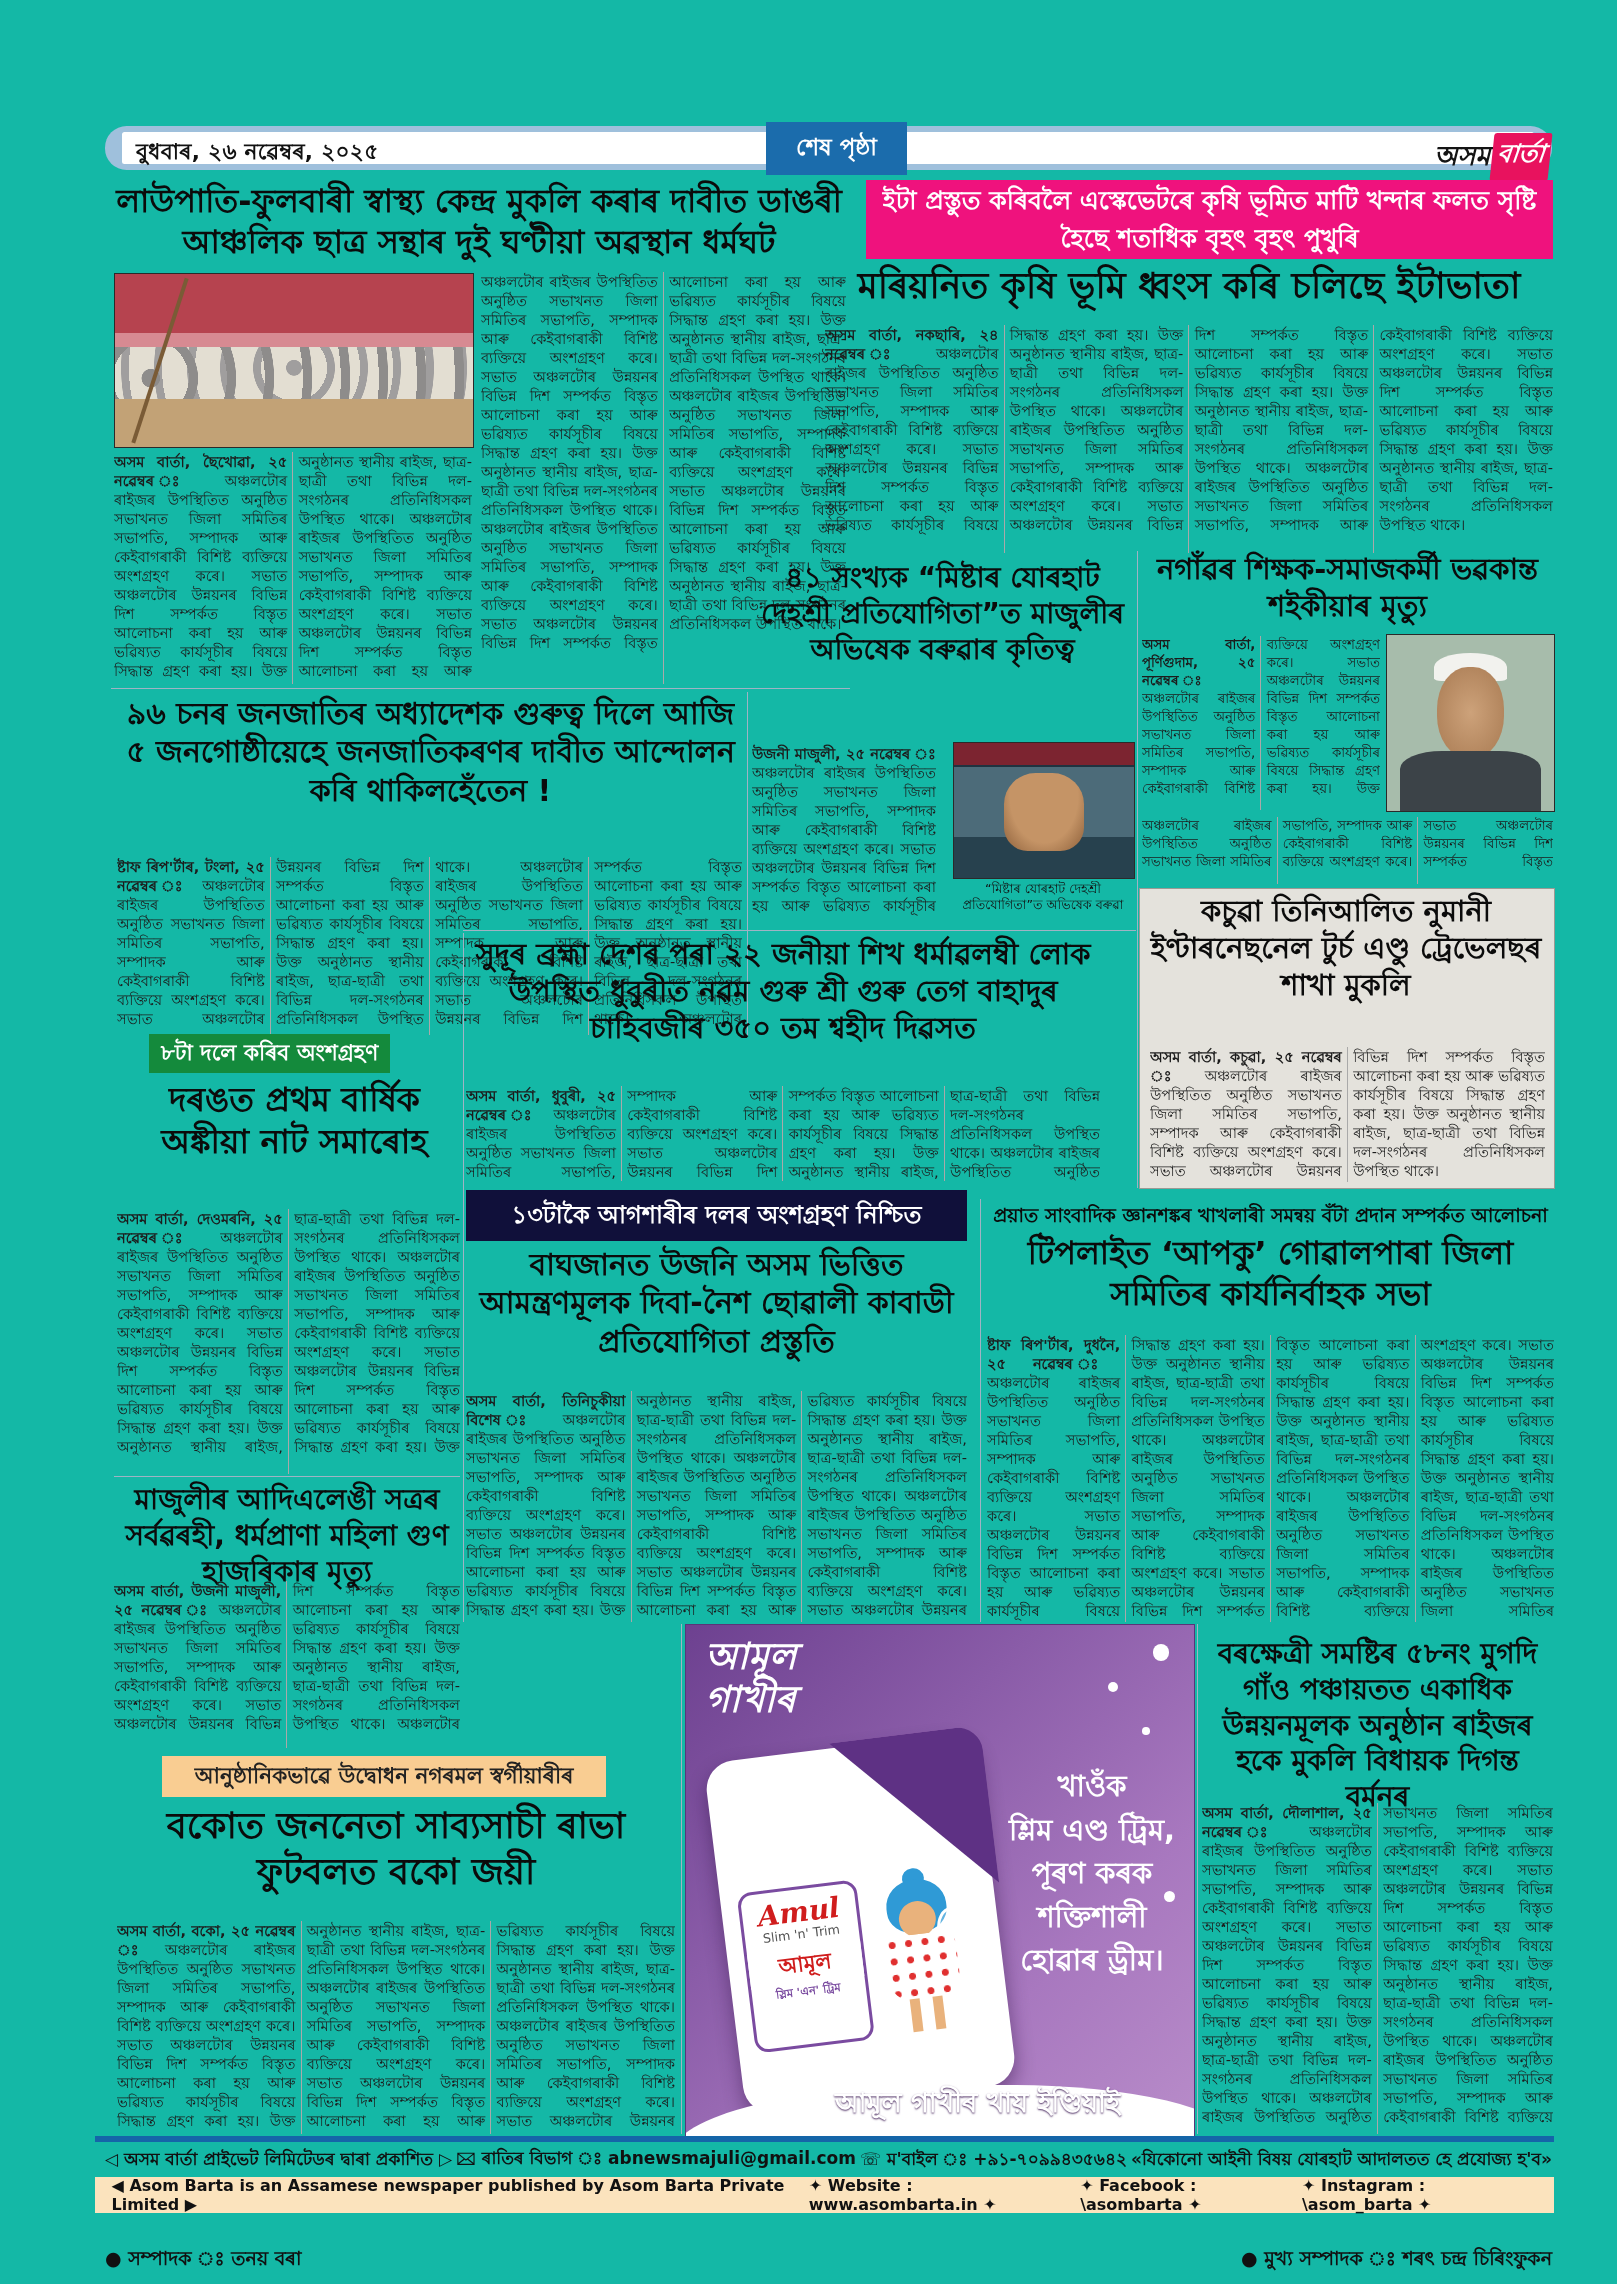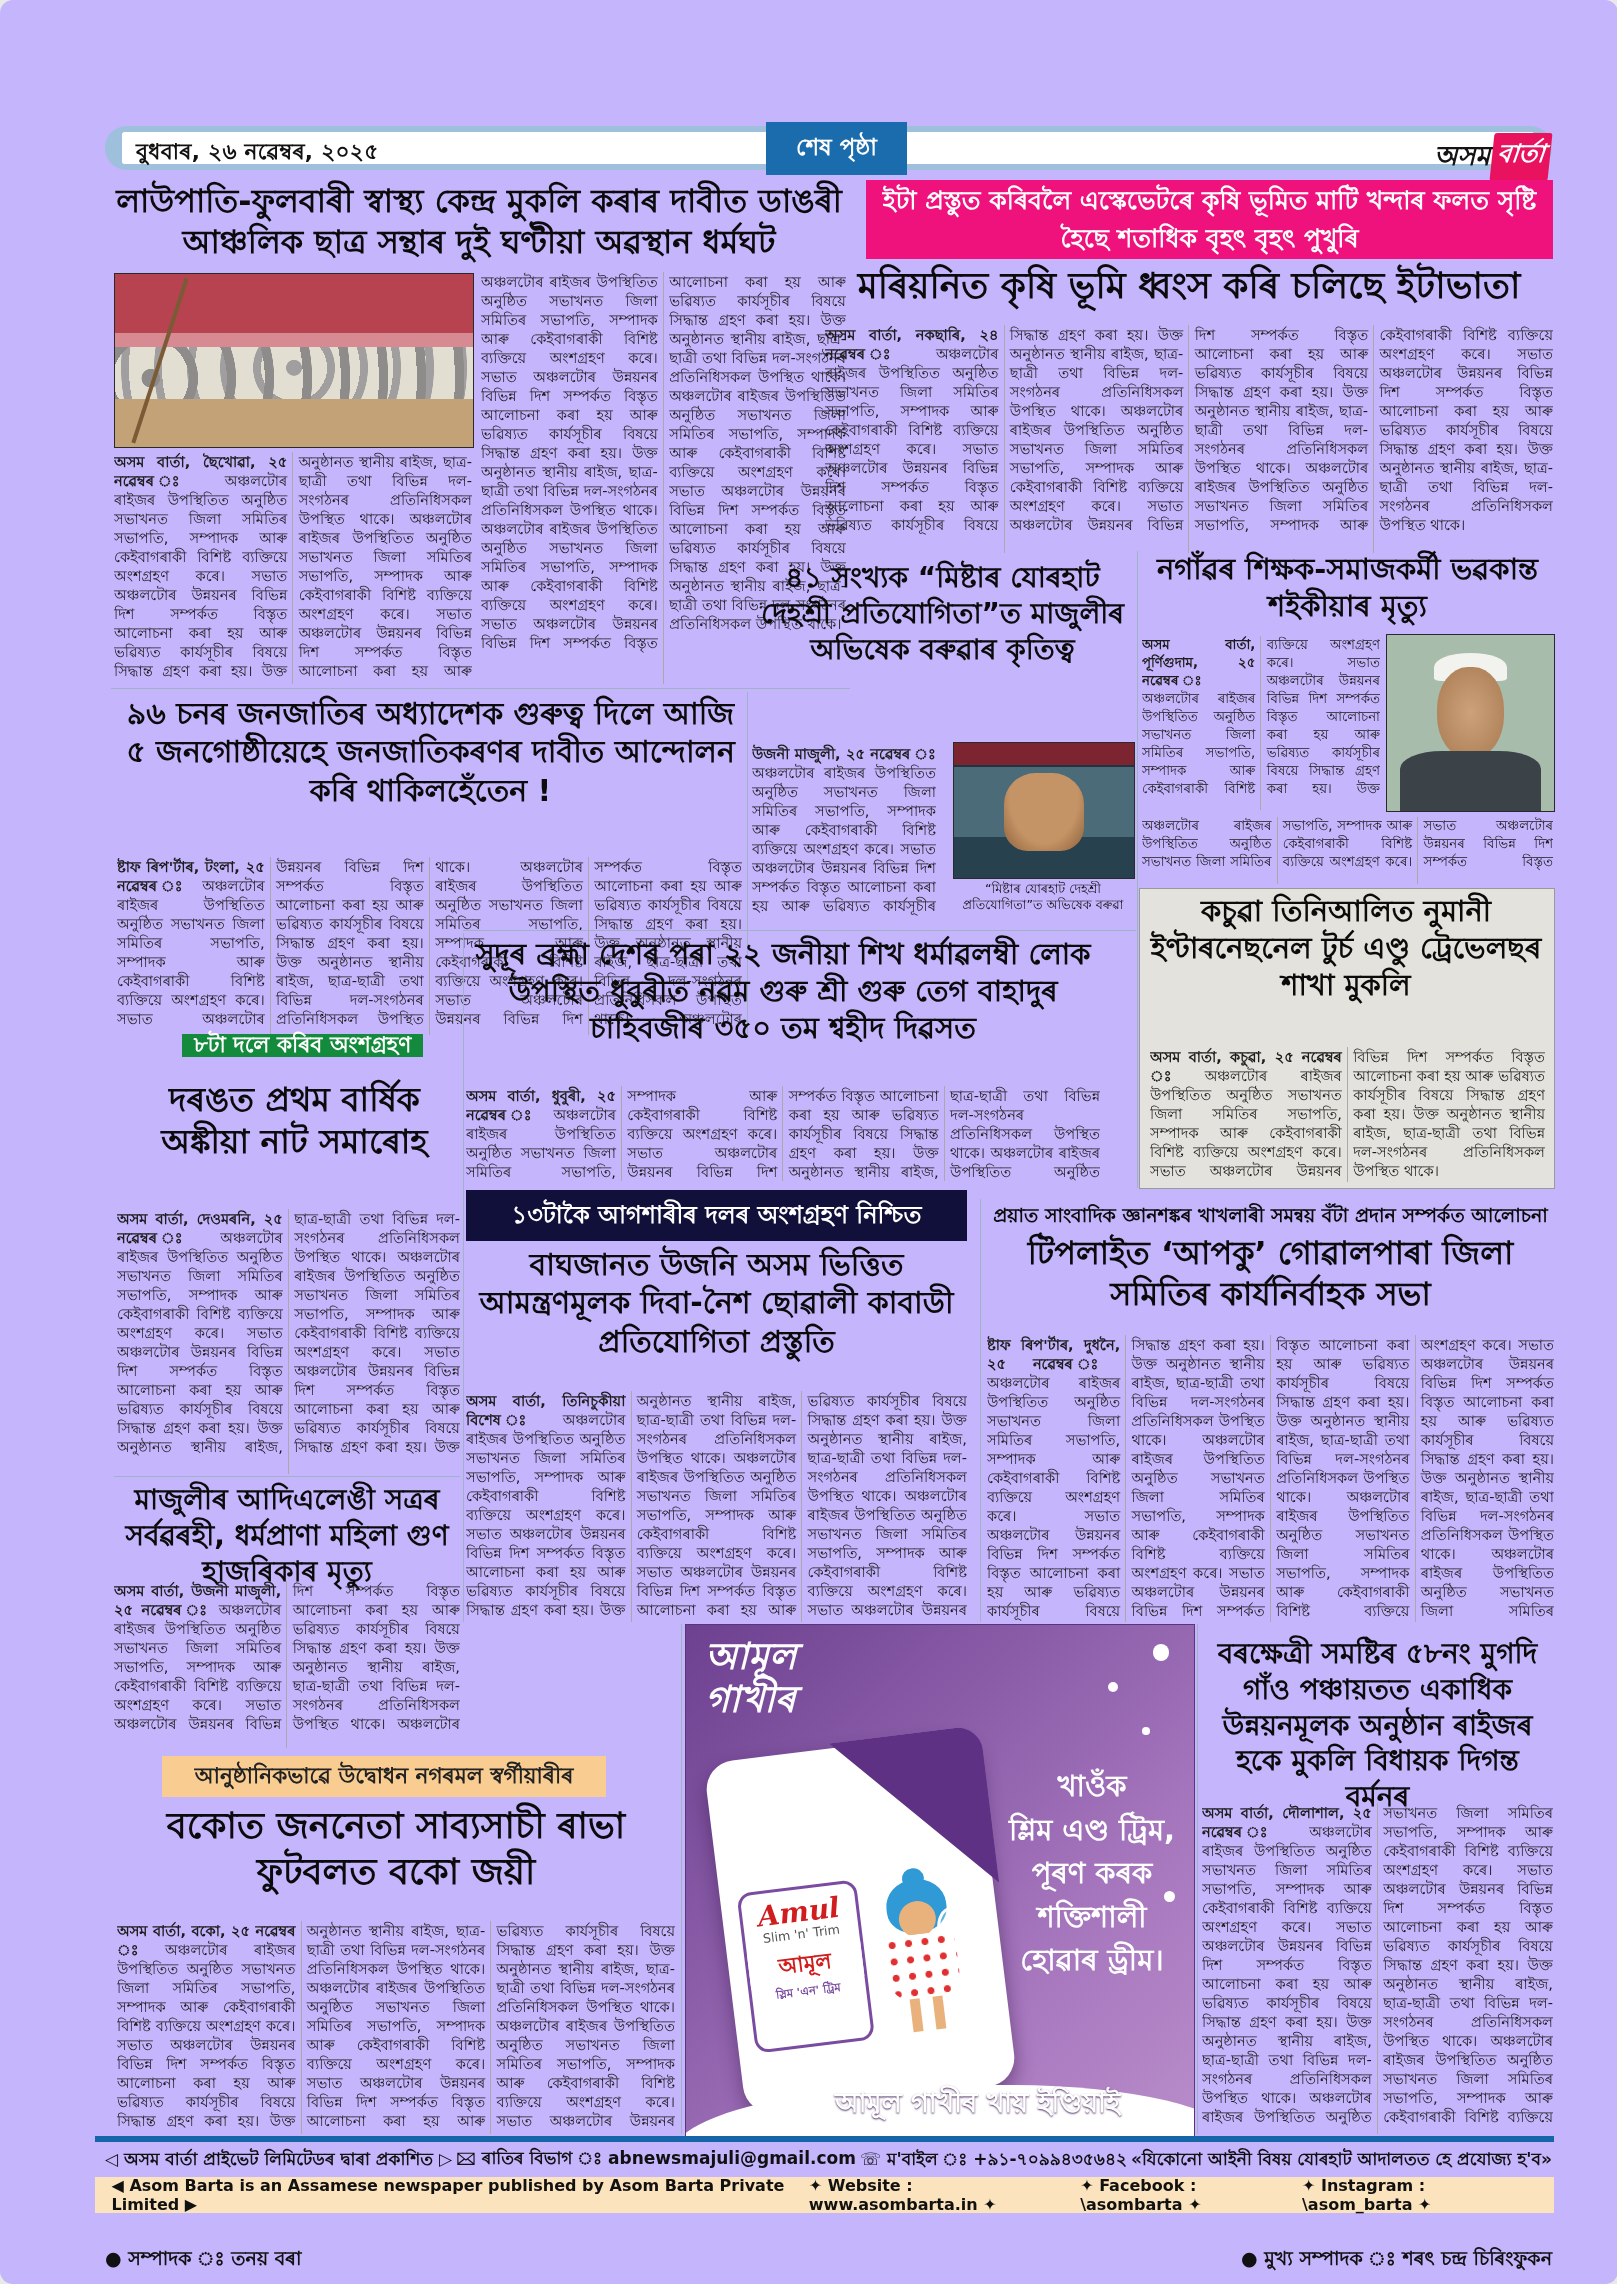--- a/index.html
+++ b/index.html
@@ -1,17 +1,17 @@
 <!DOCTYPE html>
 <html style="font-size:10px"><head>
 <meta charset="utf-8">
 <style>
   html,body{margin:0;padding:0;background:#e9e9e9;}
-  #canvas{position:relative;width:1618px;height:2284px;background:#c4b5fd;overflow:hidden;
-          font-family:"DejaVu Sans","Liberation Sans",sans-serif;color:#111;border-radius:13px;}
+  #canvas{position:relative;width:1618px;height:2284px;background:#14b8a6;overflow:hidden;
+          font-family:"DejaVu Sans","Liberation Sans",sans-serif;color:#111;}
   .abs{position:absolute;}
   
   .masthead{left:105px;top:126px;width:1447px;height:44px;background:#9fc0dc;border-radius:21.6px;}
   .masthead-inner{left:122px;top:132px;width:1412px;height:32px;background:#fff;border-radius:2.5px;}
   .date{left:136px;top:135px;font-size:21.6px;font-weight:bold;letter-spacing:0.3px;}
   .page-tab{left:766px;top:122px;width:141px;height:53px;background:#1b6cac;color:#fff;
             display:flex;align-items:center;justify-content:center;font-size:23px;font-weight:bold;}
   .logo{right:68px;left:auto;top:133px;display:flex;align-items:center;gap:1.3px;}
   .logo-black{font-size:27px;font-weight:bold;font-style:italic;color:#141414;}
   .logo-accent{font-size:25px;font-weight:bold;font-style:italic;color:#fff;background:#e8125e;
@@ -156,21 +156,21 @@
   </div>
 
   <div class="abs hline" style="left:463px;top:930px;width:673px;"></div>
   <div class="abs hl" style="left:466px;top:936px;width:634px;height:145px;font-size:29px;">সুদূৰ ব্ৰহ্মা দেশৰ পৰা ২২ জনীয়া শিখ ধৰ্মাৱলম্বী লোক উপস্থিত ধুবুৰীত নৱম গুৰু শ্ৰী গুৰু তেগ বাহাদুৰ চাহিবজীৰ ৩৫০ তম শ্বহীদ দিৱসত</div>
   <div class="abs body-cols" style="left:466px;top:1086px;width:634px;height:95px;column-count:4;">
     <b>অসম বাৰ্তা, ধুবুৰী, ২৫ নৱেম্বৰ ঃ</b>
     <span>অঞ্চলটোৰ ৰাইজৰ উপস্থিতিত অনুষ্ঠিত সভাখনত জিলা সমিতিৰ সভাপতি, সম্পাদক আৰু কেইবাগৰাকী বিশিষ্ট ব্যক্তিয়ে অংশগ্ৰহণ কৰে। সভাত অঞ্চলটোৰ উন্নয়নৰ বিভিন্ন দিশ সম্পৰ্কত বিস্তৃত আলোচনা কৰা হয় আৰু ভৱিষ্যত কাৰ্যসূচীৰ বিষয়ে সিদ্ধান্ত গ্ৰহণ কৰা হয়। উক্ত অনুষ্ঠানত স্থানীয় ৰাইজ, ছাত্ৰ-ছাত্ৰী তথা বিভিন্ন দল-সংগঠনৰ প্ৰতিনিধিসকল উপস্থিত থাকে। অঞ্চলটোৰ ৰাইজৰ উপস্থিতিত অনুষ্ঠিত সভাখনত জিলা সমিতিৰ সভাপতি, সম্পাদক আৰু কেইবাগৰাকী বিশিষ্ট ব্যক্তিয়ে অংশগ্ৰহণ কৰে। সভাত অঞ্চলটোৰ উন্নয়নৰ বিভিন্ন দিশ সম্পৰ্কত বিস্তৃত আলোচনা কৰা হয় আৰু ভৱিষ্যত কাৰ্যসূচীৰ বিষয়ে সিদ্ধান্ত গ্ৰহণ কৰা হয়। উক্ত অনুষ্ঠানত স্থানীয় ৰাইজ, ছাত্ৰ-ছাত্ৰী তথা বিভিন্ন দল-সংগঠনৰ প্ৰতিনিধিসকল উপস্থিত থাকে। </span>
   </div>
 
   <div class="abs vline" style="left:463px;top:933px;height:689px;"></div>
-  <div class="abs kickbox" style="left:149px;top:1034px;width:241px;height:23px;background:#148a3c;color:#fff;font-size:21.6px;margin-left:33px;">৮টা দলে কৰিব অংশগ্ৰহণ</div>
+  <div class="abs kickbox" style="left:149px;top:1034px;width:241px;height:39px;background:#148a3c;color:#fff;font-size:21.6px;">৮টা দলে কৰিব অংশগ্ৰহণ</div>
   <div class="abs hl" style="left:123px;top:1079px;width:343px;height:124px;font-size:33px;">দৰঙত প্ৰথম বাৰ্ষিক অঙ্কীয়া নাট সমাৰোহ</div>
   <div class="abs body-cols" style="left:117px;top:1209px;width:343px;height:265px;column-count:2;">
     <b>অসম বাৰ্তা, দেওমৰনি, ২৫ নৱেম্বৰ ঃ</b>
     <span>অঞ্চলটোৰ ৰাইজৰ উপস্থিতিত অনুষ্ঠিত সভাখনত জিলা সমিতিৰ সভাপতি, সম্পাদক আৰু কেইবাগৰাকী বিশিষ্ট ব্যক্তিয়ে অংশগ্ৰহণ কৰে। সভাত অঞ্চলটোৰ উন্নয়নৰ বিভিন্ন দিশ সম্পৰ্কত বিস্তৃত আলোচনা কৰা হয় আৰু ভৱিষ্যত কাৰ্যসূচীৰ বিষয়ে সিদ্ধান্ত গ্ৰহণ কৰা হয়। উক্ত অনুষ্ঠানত স্থানীয় ৰাইজ, ছাত্ৰ-ছাত্ৰী তথা বিভিন্ন দল-সংগঠনৰ প্ৰতিনিধিসকল উপস্থিত থাকে। অঞ্চলটোৰ ৰাইজৰ উপস্থিতিত অনুষ্ঠিত সভাখনত জিলা সমিতিৰ সভাপতি, সম্পাদক আৰু কেইবাগৰাকী বিশিষ্ট ব্যক্তিয়ে অংশগ্ৰহণ কৰে। সভাত অঞ্চলটোৰ উন্নয়নৰ বিভিন্ন দিশ সম্পৰ্কত বিস্তৃত আলোচনা কৰা হয় আৰু ভৱিষ্যত কাৰ্যসূচীৰ বিষয়ে সিদ্ধান্ত গ্ৰহণ কৰা হয়। উক্ত অনুষ্ঠানত স্থানীয় ৰাইজ, ছাত্ৰ-ছাত্ৰী তথা বিভিন্ন দল-সংগঠনৰ প্ৰতিনিধিসকল উপস্থিত থাকে। </span>
   </div>
 
   <div class="abs kickbox" style="left:466px;top:1190px;width:501px;height:51px;background:#10103a;color:#fff;font-size:24px;">১৩টাকৈ আগশাৰীৰ দলৰ অংশগ্ৰহণ নিশ্চিত</div>
   <div class="abs hl" style="left:466px;top:1246px;width:501px;height:140px;font-size:30px;">বাঘজানত উজনি অসম ভিত্তিত আমন্ত্ৰণমূলক দিবা-নৈশ ছোৱালী কাবাডী প্ৰতিযোগিতা প্ৰস্তুতি</div>
   <div class="abs body-cols" style="left:466px;top:1391px;width:501px;height:231px;column-count:3;">
     <b>অসম বাৰ্তা, তিনিচুকীয়া বিশেষ ঃ</b>

